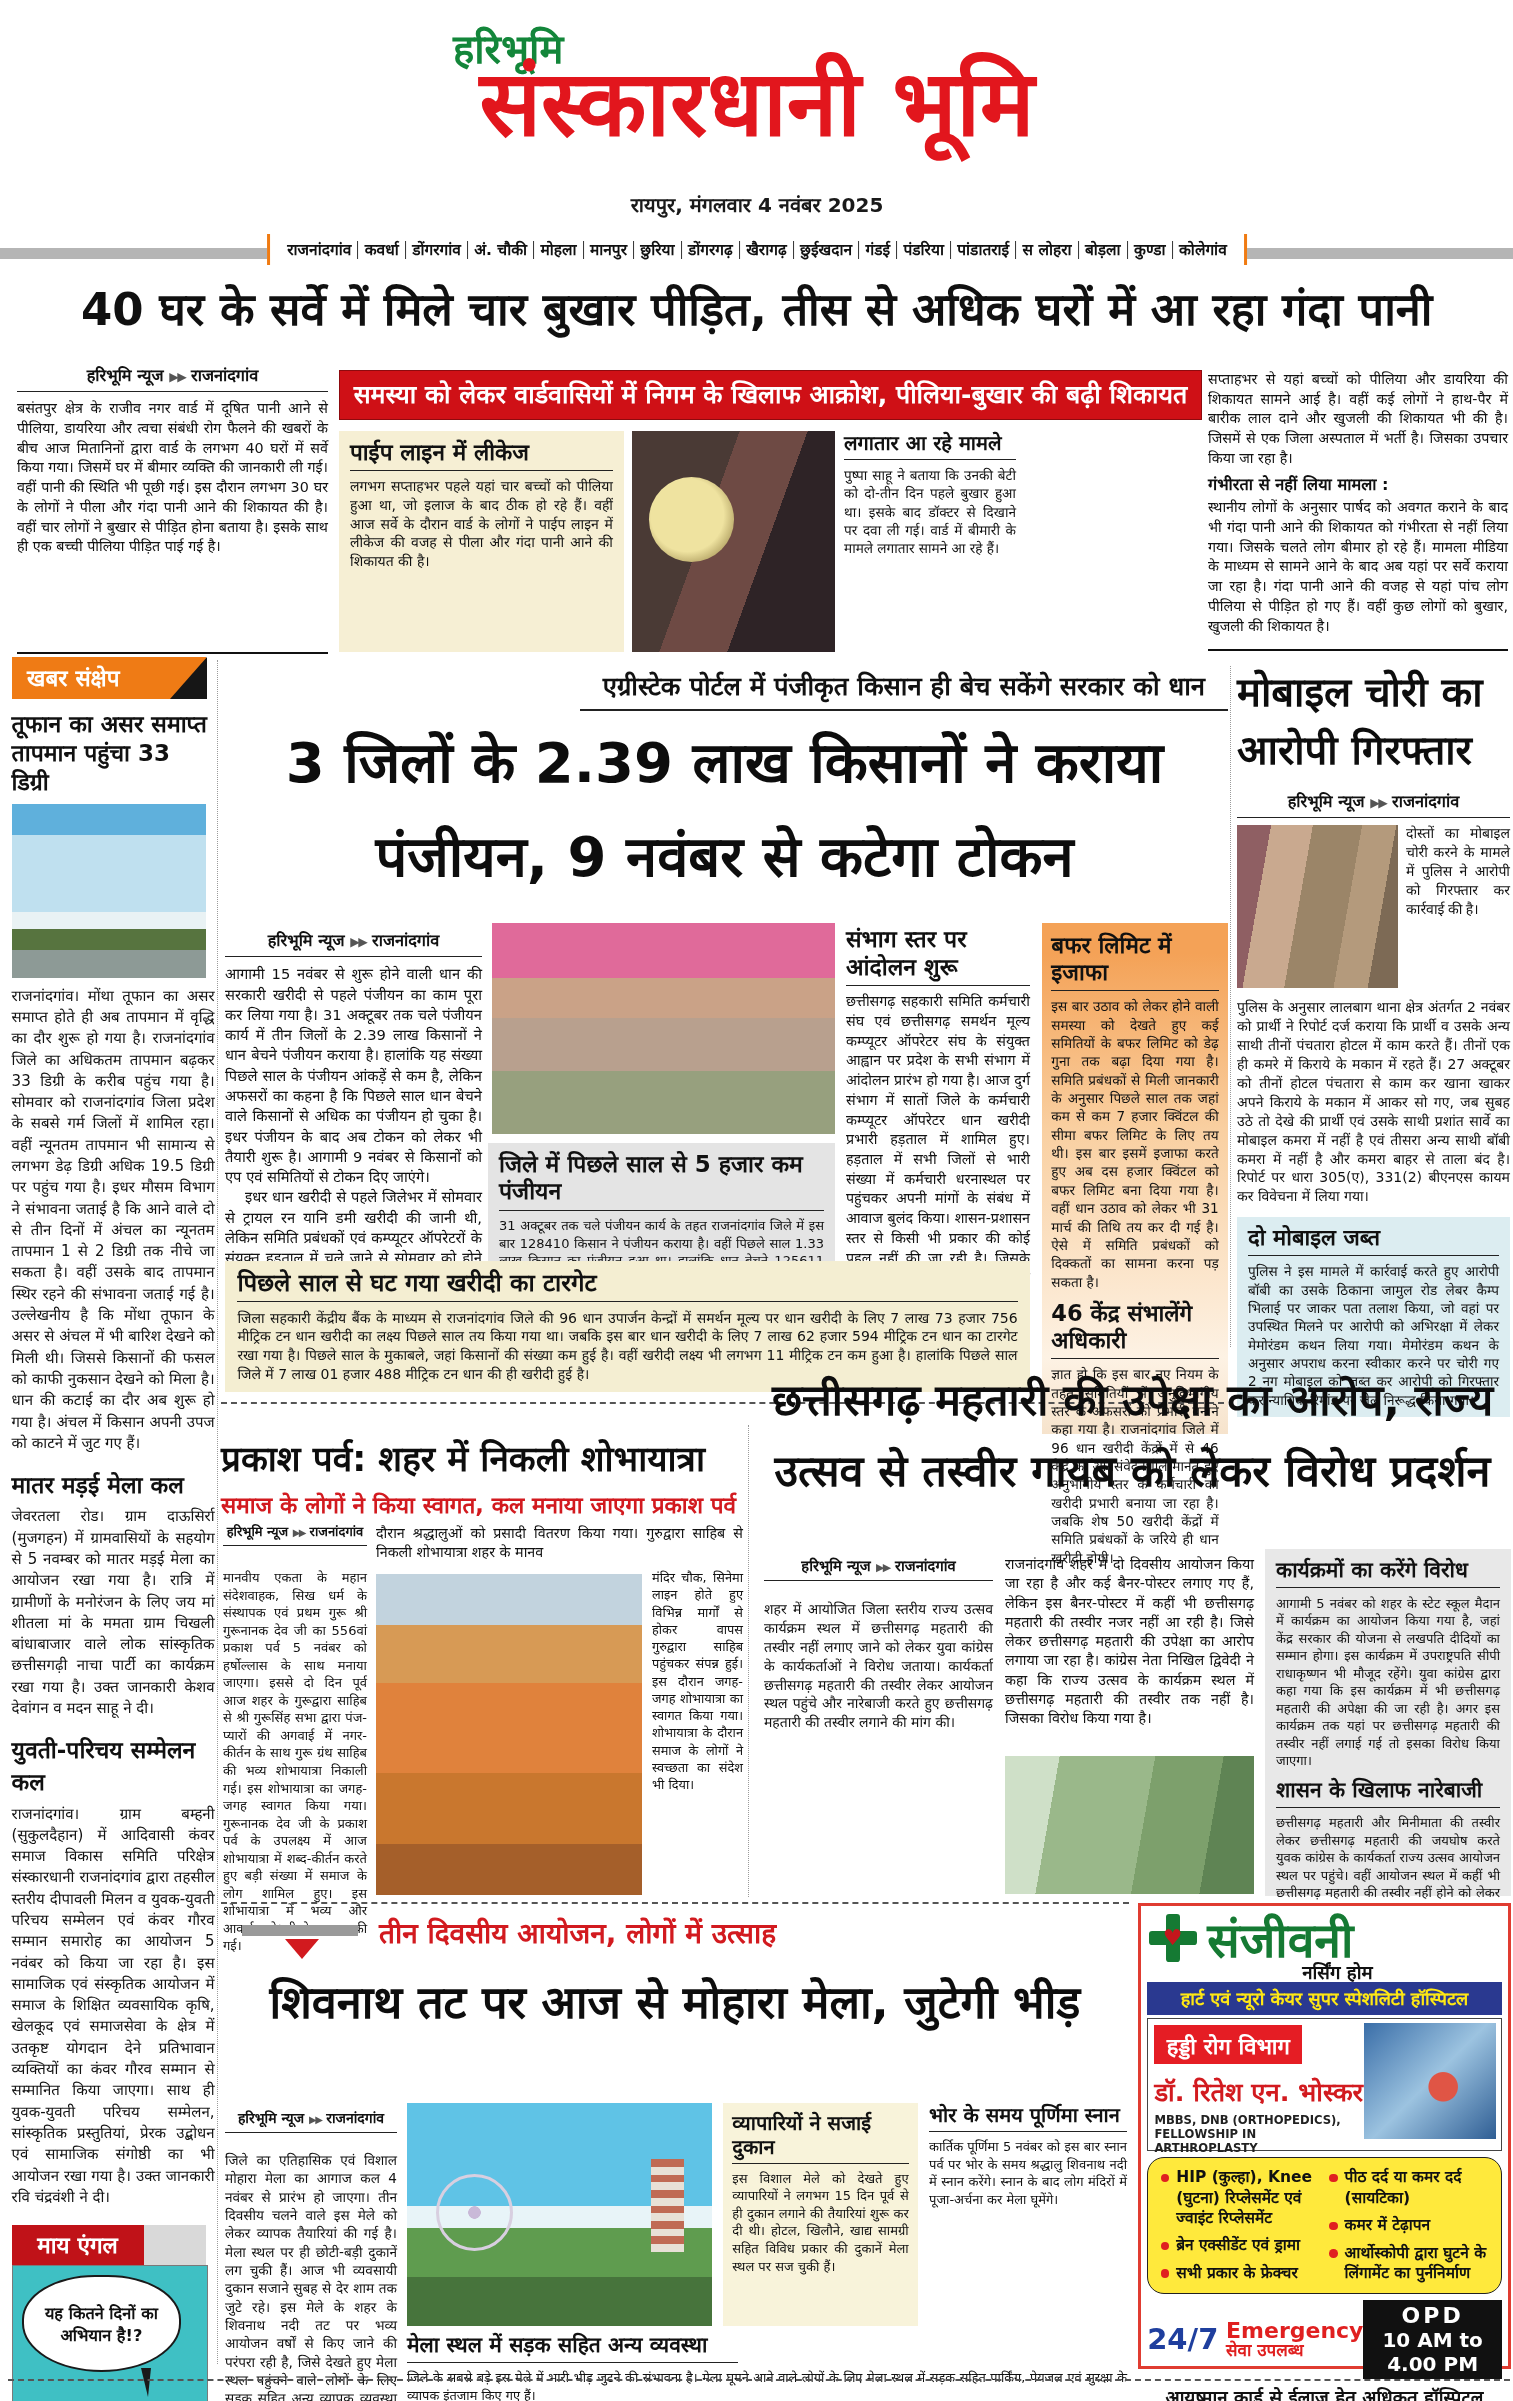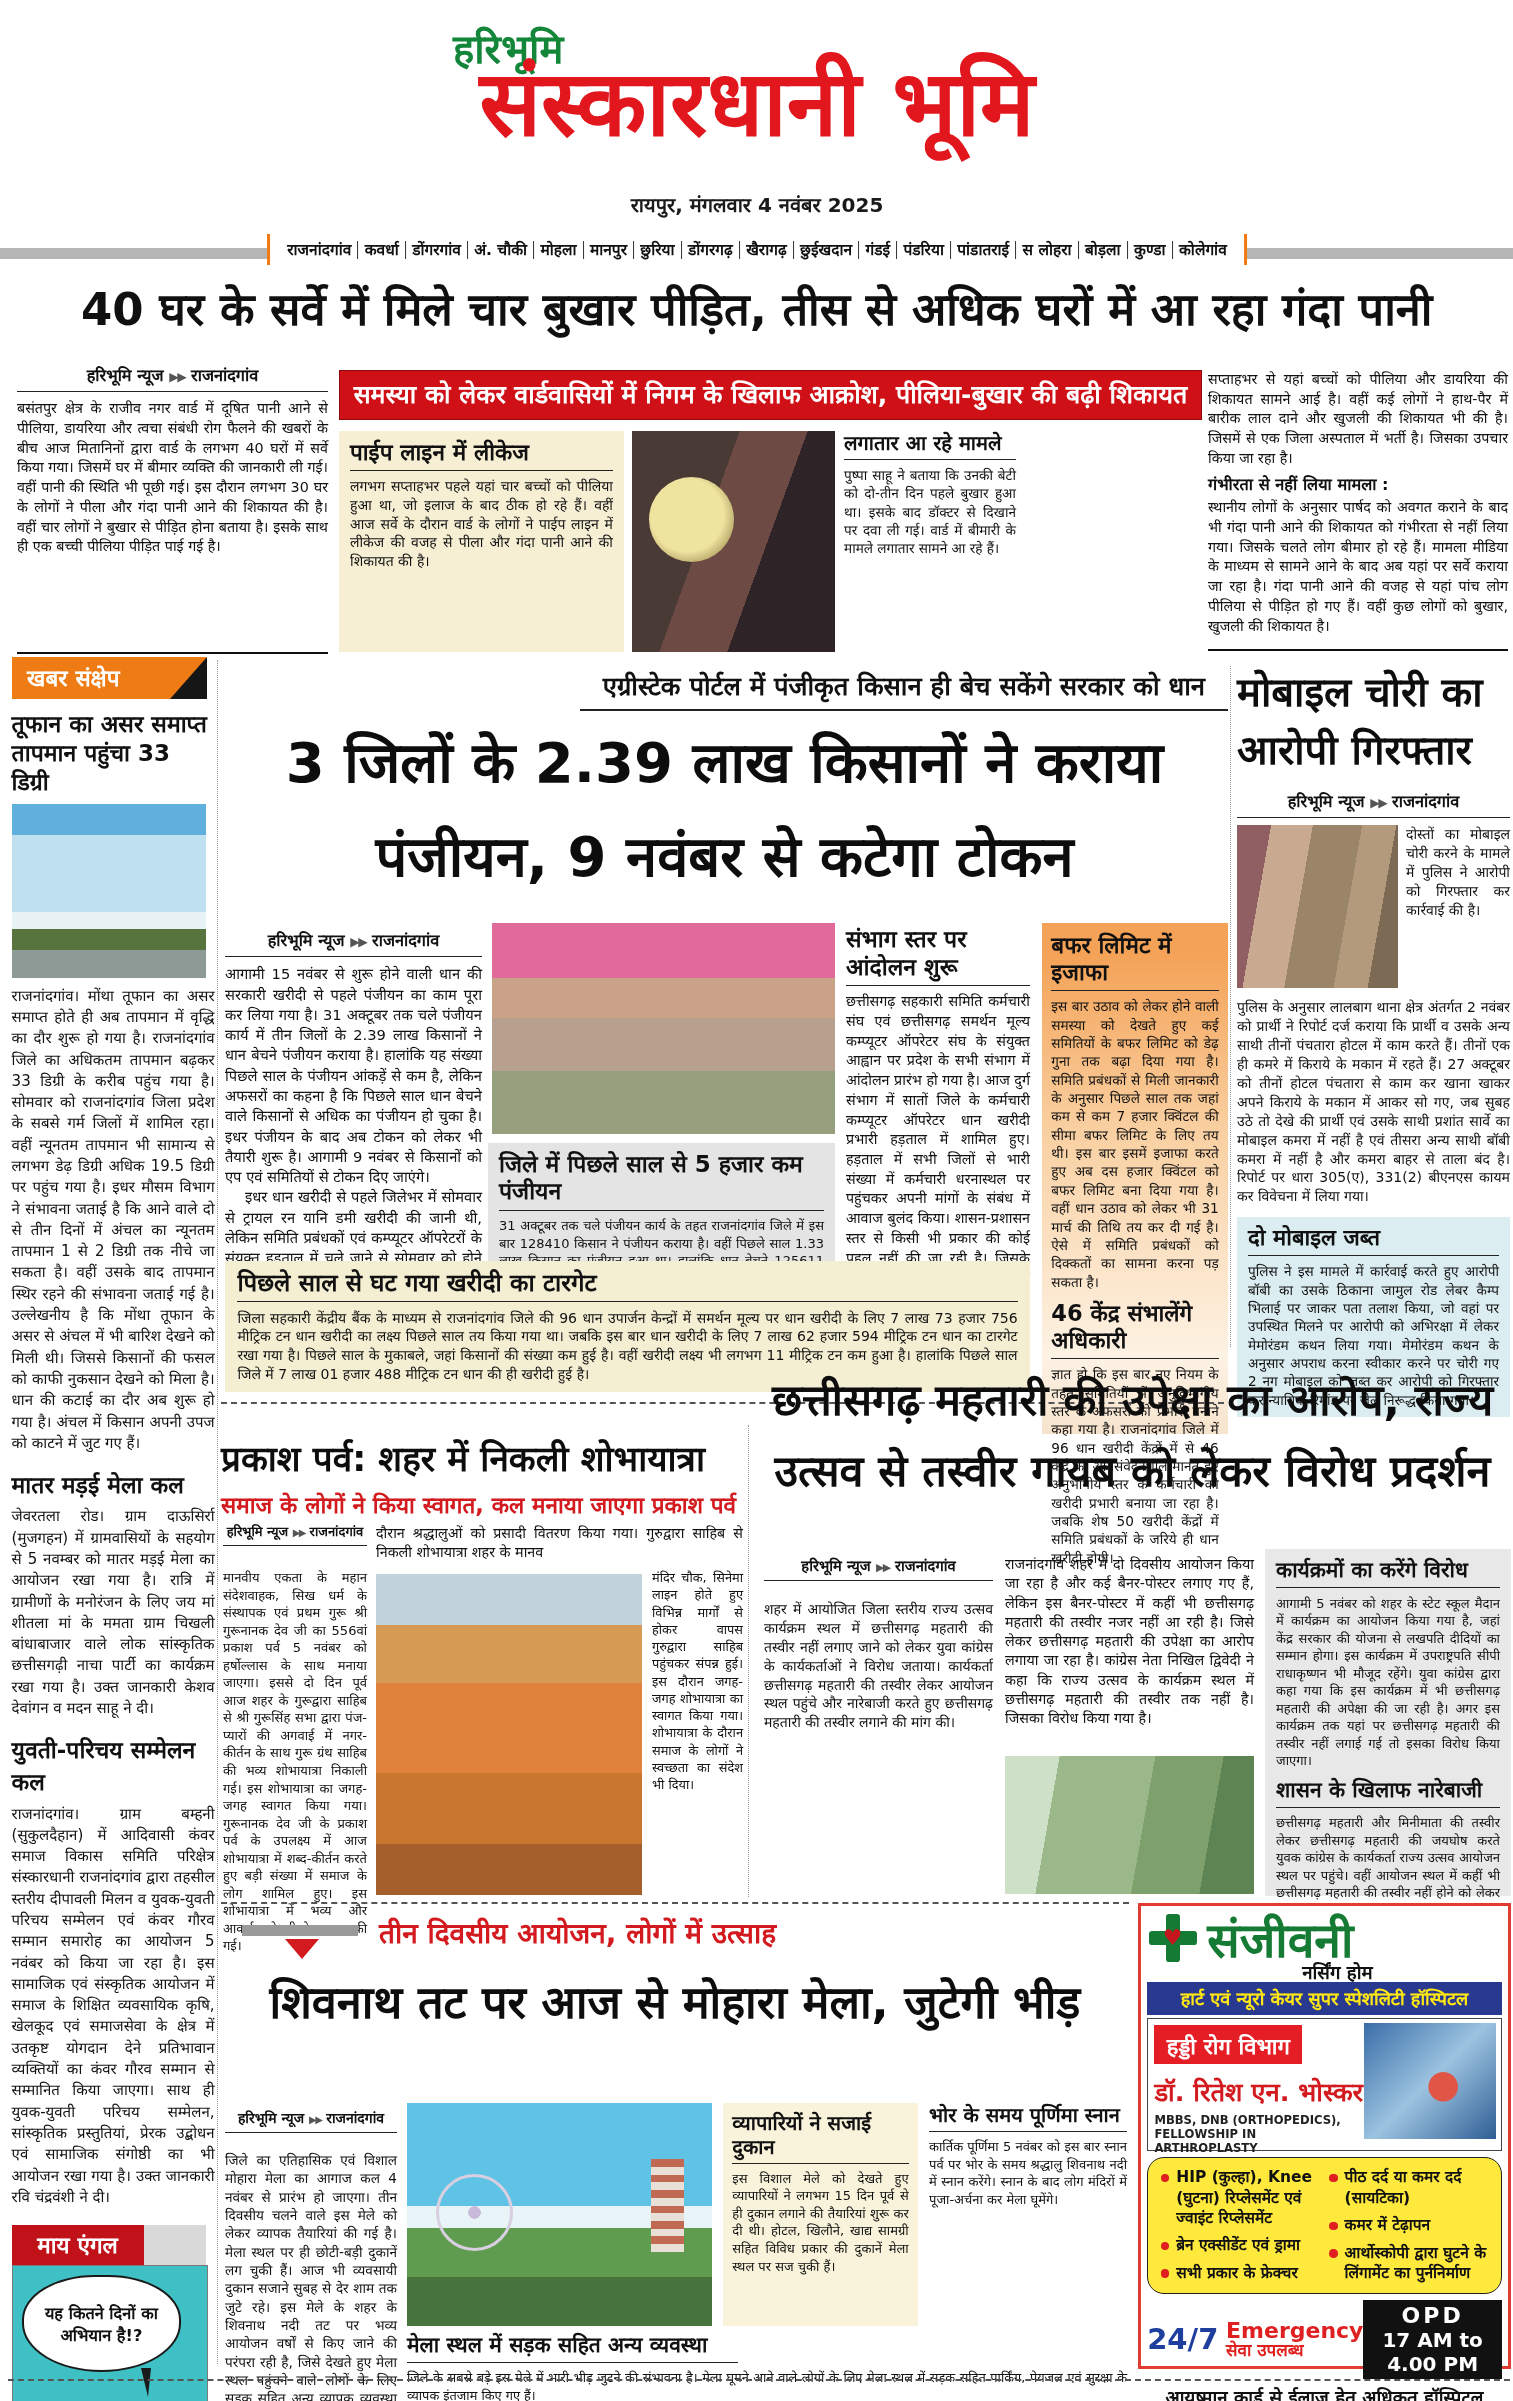--- a/index.html
+++ b/index.html
@@ -153,21 +153,21 @@
   <div class="abs vrule" style="left:1230px;top:666px;height:681px;"></div>
 
   <div class="abs" style="left:1237px;top:663px;width:273px;">
     <div style="font-weight:800;font-size:40px;line-height:1.45;color:#0d0d0d;">
       <div>मोबाइल चोरी का</div>
       <div>आरोपी गिरफ्तार</div>
     </div>
     <div class="byline" style="margin-top:11px;">
       <span>हरिभूमि न्यूज</span> <span class="arrows">▶▶</span> <span>राजनांदगांव</span>
     </div>
-    <div style="position:relative;height:167px;">
+    <div style="position:relative;height:167px;font-family:Liberation Serif, serif;">
       <div class="abs photo" style="left:0;top:0;width:161px;height:163px;background:linear-gradient(100deg,#8f5f63 0 18%,#c9a98f 18% 40%,#9b8568 40% 66%,#b49a7c 66% 84%,#7d6a55 84%);"></div>
       <div class="abs body-sm just" style="left:169px;top:0;width:104px;font-size:14px;">दोस्तों का मोबाइल चोरी करने के मामले में पुलिस ने आरोपी को गिरफ्तार कर कार्रवाई की है।</div>
     </div>
     <div class="body-sm just" style="font-size:14px;margin-top:6.2px;">पुलिस के अनुसार लालबाग थाना क्षेत्र अंतर्गत 2 नवंबर को प्रार्थी ने रिपोर्ट दर्ज कराया कि प्रार्थी व उसके अन्य साथी तीनों पंचतारा होटल में काम करते हैं। तीनों एक ही कमरे में किराये के मकान में रहते हैं। 27 अक्टूबर को तीनों होटल पंचतारा से काम कर खाना खाकर अपने किराये के मकान में आकर सो गए, जब सुबह उठे तो देखे की प्रार्थी एवं उसके साथी प्रशांत सार्वे का मोबाइल कमरा में नहीं है एवं तीसरा अन्य साथी बॉबी कमरा में नहीं है और कमरा बाहर से ताला बंद है। रिपोर्ट पर धारा 305(ए), 331(2) बीएनएस कायम कर विवेचना में लिया गया।</div>
     <div style="background:#dcedf1;padding:7.7px 11px;margin-top:11px;">
       <div class="boxhead" style="font-size:22px;">दो मोबाइल जब्त</div>
       <div class="body-sm just" style="font-size:13.6px;">पुलिस ने इस मामले में कार्रवाई करते हुए आरोपी बॉबी का उसके ठिकाना जामुल रोड लेबर कैम्प भिलाई पर जाकर पता तलाश किया, जो वहां पर उपस्थित मिलने पर आरोपी को अभिरक्षा में लेकर मेमोरंडम कथन लिया गया। मेमोरंडम कथन के अनुसार अपराध करना स्वीकार करने पर चोरी गए 2 नग मोबाइल को जब्त कर आरोपी को गिरफ्तार कर न्यायिक रिमांड पर जेल निरूद्ध किया गया।</div>
     </div>
   </div>
 
@@ -283,21 +283,21 @@
     </div>
 
     <div style="display:flex;align-items:center;margin-top:6.2px;">
       <div style="font-size:29px;font-weight:900;color:#1f3f9e;">24/7</div>
       <div style="margin-left:7.7px;line-height:1.05;">
         <div style="color:#e02020;font-size:22px;font-weight:900;">Emergency</div>
         <div style="color:#e02020;font-size:17px;font-weight:bold;">सेवा उपलब्ध</div>
       </div>
       <div style="margin-left:auto;background:#111;color:#fff;text-align:center;padding:3.1px 11px;">
         <div style="font-size:22px;font-weight:900;letter-spacing:3.1px;">OPD</div>
-        <div style="font-size:20px;font-weight:bold;">17 AM to 4.00 PM</div>
+        <div style="font-size:20px;font-weight:bold;">10 AM to 4.00 PM</div>
       </div>
     </div>
 
     <div style="font-size:18.6px;font-weight:bold;text-align:center;margin-top:4.6px;">आयुष्मान कार्ड से ईलाज हेतु अधिकृत हॉस्पिटल</div>
 
   </div>
 
   <div class="abs dashline" style="left:7.7px;top:2379px;width:1502px;"></div>
 
 </div>

